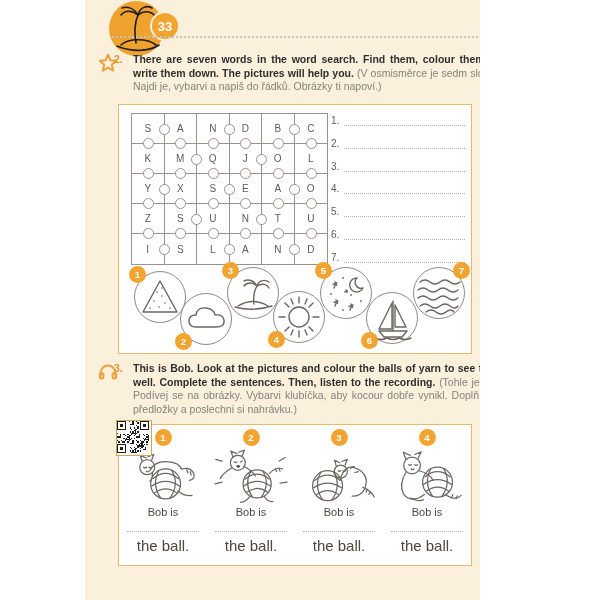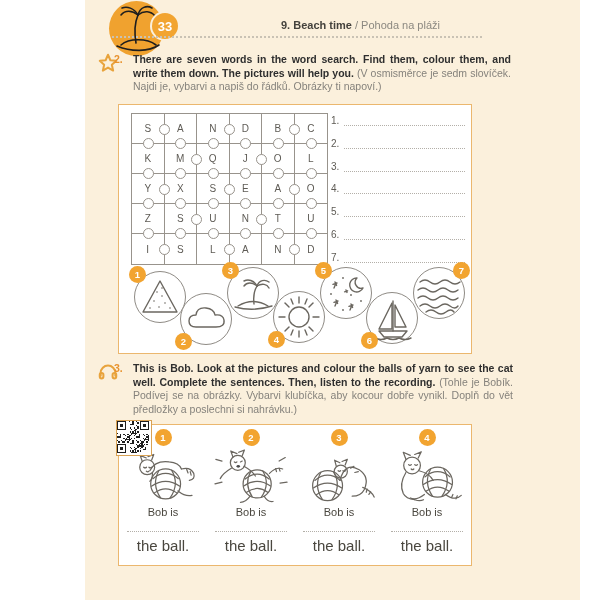--- a/index.html
+++ b/index.html
@@ -1,16 +1,16 @@
 <!DOCTYPE html>
 <html><head>
 <meta charset="utf-8">
 <style>
   html,body{margin:0;padding:0;}
-  .stage{position:relative;width:580px;height:600px;background:#ffffff;overflow:hidden;
+  .stage{position:relative;width:480px;height:600px;background:#ffffff;overflow:hidden;
          font-family:"Liberation Sans",sans-serif;}
   .page{position:absolute;left:85px;top:0;width:515px;height:600px;background:#FBF0DC;}
 
   
   .island-circle{position:absolute;left:109px;top:1px;width:55px;height:55px;border-radius:50%;
                  background:#F0A22F;display:flex;align-items:center;justify-content:center;}
   .lesson-badge{position:absolute;left:152px;top:13px;width:26px;height:26px;border-radius:50%;
                 background:#F2A430;color:#fff;font-weight:bold;font-size:13px;display:flex;
                 align-items:center;justify-content:center;box-shadow:0 0 0 2px #FBF0DC;}
   .h-title{position:absolute;top:19px;right:140px;font-size:11px;white-space:nowrap;}
@@ -87,23 +87,20 @@
       <path class="lk" d="M27 42 C25 30 26 21 29 14"></path>
       <path class="lk" d="M29 14 C23 9 16 9 12 14"></path>
       <path class="lk" d="M29 14 C25 7 18 5 13 7"></path>
       <path class="lk" d="M29 14 C31 6 38 4 43 7"></path>
       <path class="lk" d="M29 14 C35 9 42 10 46 15"></path>
       <path class="lk" d="M12 44 C20 37 38 37 47 44"></path>
       <path class="lk" d="M8 45 C22 51 40 51 50 44"></path>
     </svg>
   </div>
   <div class="lesson-badge">33</div>
-  <div class="h-title">
-    <span class="b">9. Beach time</span><span class="g"> / </span><span class="g">Pohoda na pláži</span>
-  </div>
   <div class="dot-sep"></div>
 
   <div class="sec-icon" style="left:97px;top:52px;">
     <svg viewBox="0 0 24 24" width="22" height="22">
       <path class="or" d="M12 3 L14.6 9 L21 9.6 L16.2 13.9 L17.6 20.3 L12 17 L6.4 20.3 L7.8 13.9 L3 9.6 L9.4 9 Z"></path>
     </svg>
   </div>
   <div class="instr" style="top:53px;">
     <span class="num">2.</span><span class="en">There are seven words in the word search. Find them, colour them, and write them down. The pictures will help you.</span>
     <span class="cz">(V osmisměrce je sedm slovíček. Najdi je, vybarvi a napiš do řádků. Obrázky ti napoví.)</span>

